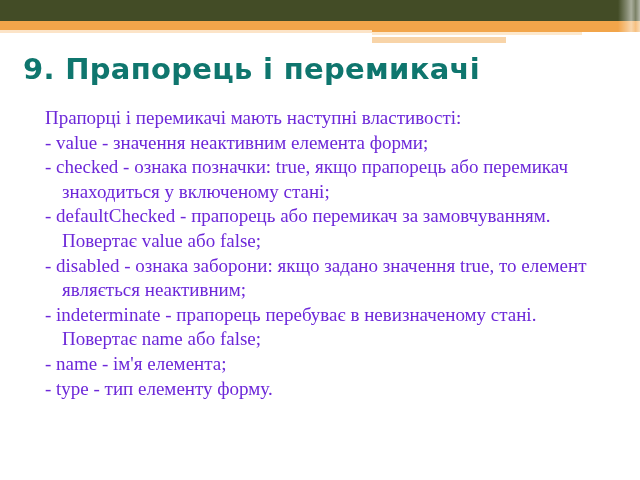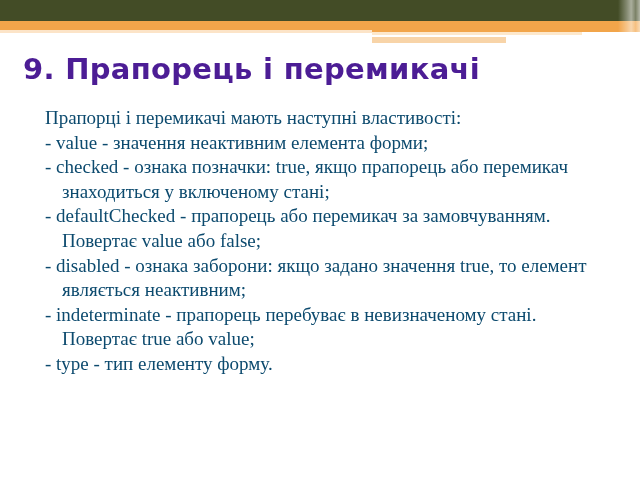--- a/index.html
+++ b/index.html
@@ -66,29 +66,29 @@
     }
     .page-title {
       position: absolute;
       left: 23px;
       top: 52px;
       margin: 0;
       font-family: "DejaVu Sans", "Liberation Sans", sans-serif;
       font-weight: bold;
       font-size: 29px;
       letter-spacing: 0.3px;
-      color: #4c1d95;
+      color: #0f766e;
       white-space: nowrap;
     }
     .content {
       position: absolute;
       left: 45px;
       top: 106px;
       width: 570px;
-      color: #0c4a6e;
+      color: #6d28d9;
       font-size: 19px;
       line-height: 24.6px;
     }
     .intro {
       margin: 0;
       white-space: nowrap;
     }
     .prop-list {
       list-style: none;
       margin: 0;
@@ -113,16 +113,17 @@
 
 <h1 class="page-title">9. Прапорець і перемикачі</h1>
 
 <div class="content">
   <p class="intro">Прапорці і перемикачі мають наступні властивості:</p>
   <ul class="prop-list">
     <li class="prop-item">- value - значення неактивним елемента форми;</li>
     <li class="prop-item">- checked - ознака позначки: true, якщо прапорець або перемикач знаходиться у включеному стані;</li>
     <li class="prop-item">- defaultChecked - прапорець або перемикач за замовчуванням. Повертає value або false;</li>
     <li class="prop-item">- disabled - ознака заборони: якщо задано значення true, то елемент являється неактивним;</li>
-    <li class="prop-item">- indeterminate - прапорець перебуває в невизначеному стані. Повертає true або value;</li>
+    <li class="prop-item">- indeterminate - прапорець перебуває в невизначеному стані. Повертає name або false;</li>
+    <li class="prop-item">- name - ім'я елемента;</li>
     <li class="prop-item">- type - тип елементу форму.</li>
   </ul>
 </div>
 
 </body></html>

